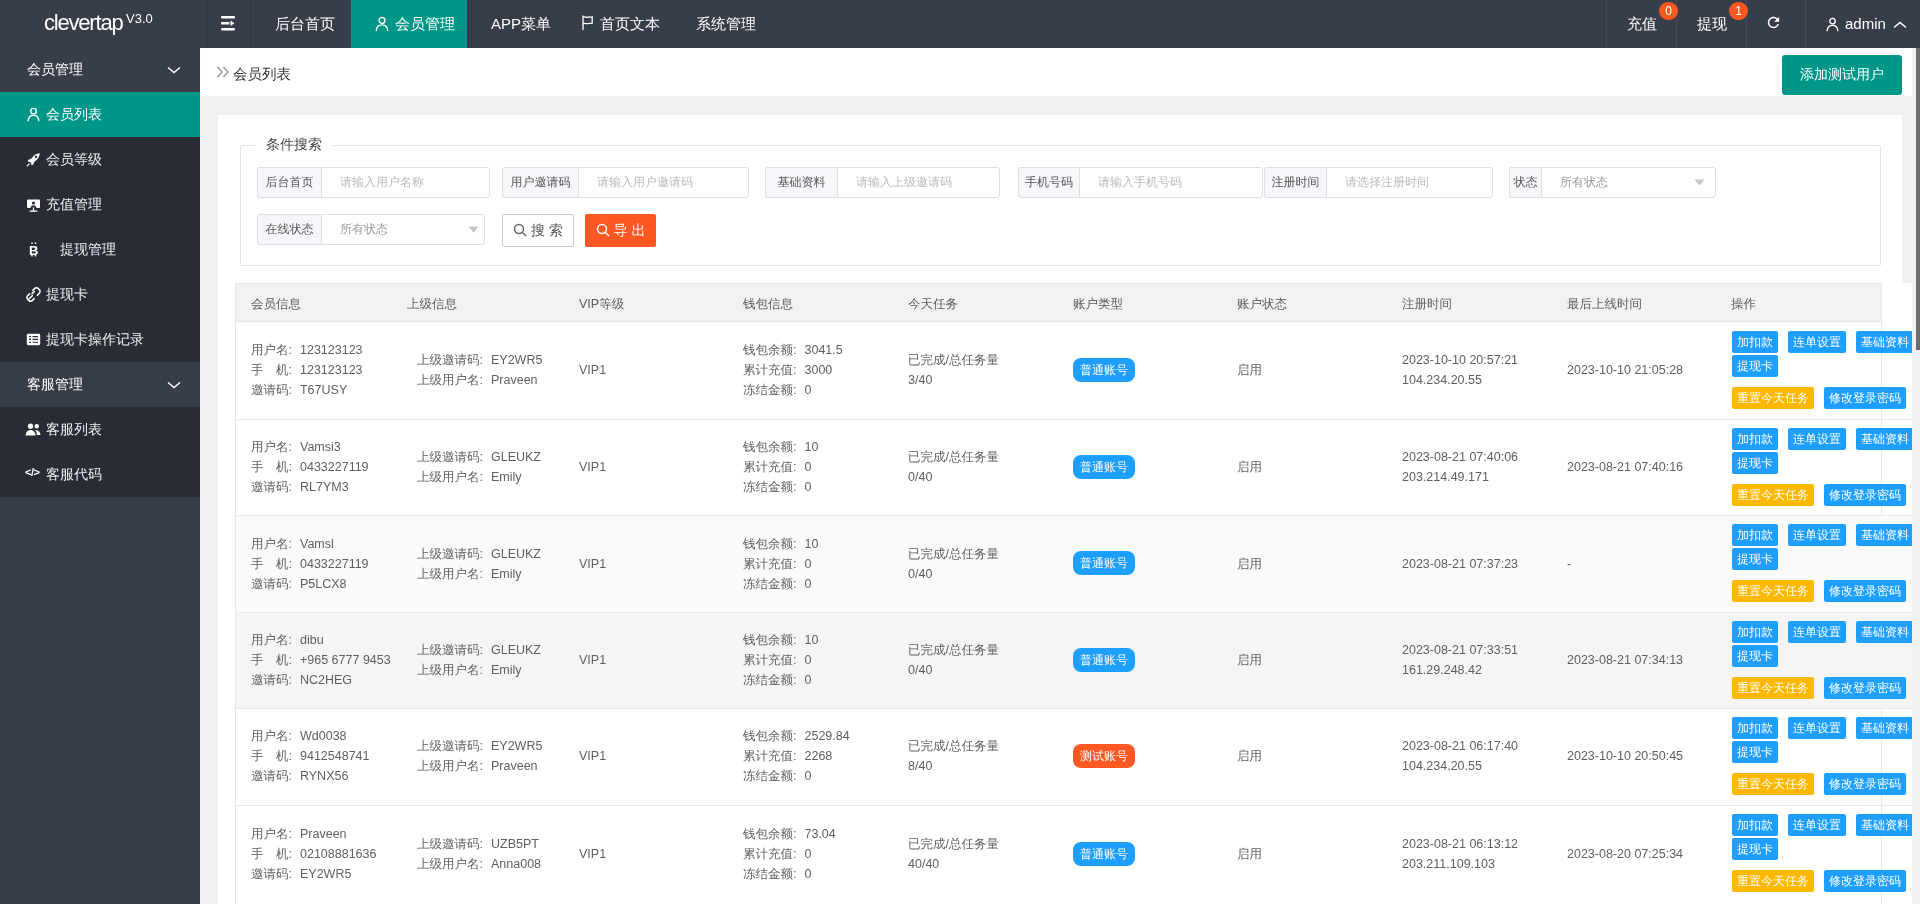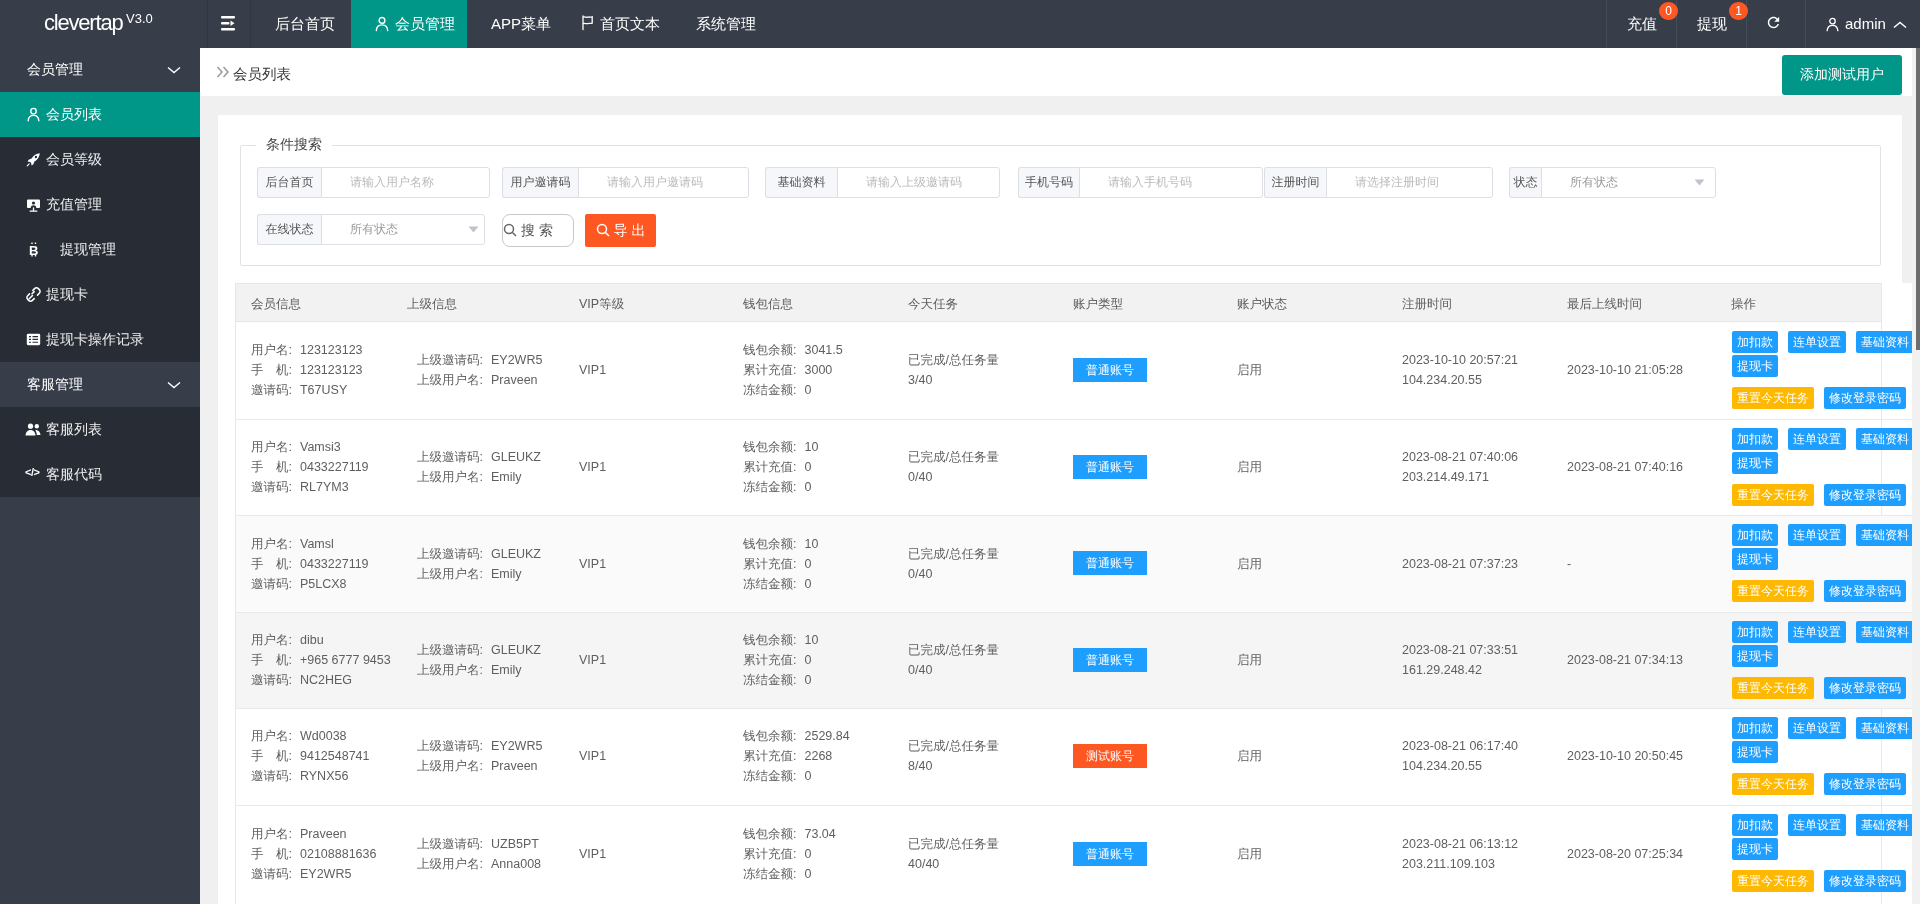--- a/index.html
+++ b/index.html
@@ -1,27 +1,27 @@
 <!DOCTYPE html>
 <html lang="zh"><head><meta charset="utf-8">
 <style>
 *{margin:0;padding:0;box-sizing:border-box}
 html,body{width:1920px;height:904px;overflow:hidden}
 body{font-family:"Liberation Sans",sans-serif;position:relative;background:#f0f0f0}
 .abs{position:absolute}
 .tl{position:absolute;font-size:12.5px;color:#5f5f5f;line-height:20px;white-space:nowrap}
-.tag{position:absolute;height:24px;line-height:24px;padding:0 13px;border-radius:0;color:#fff;font-size:12px;white-space:nowrap}
+.tag{position:absolute;height:24px;line-height:24px;padding:0 7px;border-radius:8px;color:#fff;font-size:12px;white-space:nowrap}
 .b{position:absolute;height:22px;line-height:22px;text-align:center;border-radius:2px;background:#1E9FFF;color:#fff;font-size:12px;white-space:nowrap}
 .b3{width:46px}.b4{width:58px}.b6{width:82px}
 .hb{position:absolute;left:235px;width:1677px;height:1px;background:#eaeaea}
 .nav-t{position:absolute;top:0;height:48px;line-height:48px;font-size:15px;color:#fff;white-space:nowrap}
 .sep{position:absolute;top:0;width:1px;height:48px;background:#454c59}
 .side-t{position:absolute;font-size:14px;color:#f0f0f0;line-height:45px;white-space:nowrap}
 .lbl{position:absolute;height:31px;line-height:29px;background:#f5f7fa;border:1px solid #dcdfe6;border-right:none;border-radius:3px 0 0 3px;font-size:12px;color:#555;text-align:center}
-.inp{position:absolute;height:31px;line-height:29px;background:#fff;border:1px solid #dcdfe6;border-radius:0 3px 3px 0;font-size:12px;color:#bbb;padding-left:28px}
+.inp{position:absolute;height:31px;line-height:29px;background:#fff;border:1px solid #dcdfe6;border-radius:0 3px 3px 0;font-size:12px;color:#bbb;padding-left:18px}
 i.c{display:inline-block;width:8px}
 .hdr{position:absolute;top:296px;font-size:12.5px;color:#5c5c5c;white-space:nowrap}
 </style></head>
 <body>
 
 <div class="abs" style="left:0;top:0;width:1920px;height:48px;background:#373d49"></div>
 <div class="abs" style="left:44px;top:10px;font-size:22px;color:#fff;letter-spacing:-1.2px">clevertap<span style="font-size:13px;vertical-align:7px;letter-spacing:0">&nbsp;V3.0</span></div>
 <div class="sep" style="left:207px;background:#31363f"></div>
 <div class="sep" style="left:250px;background:#31363f"></div>
 <svg class="abs" style="left:220px;top:15px" width="16" height="17" viewBox="0 0 16 17">
@@ -147,21 +147,21 @@
 <div class="inp" style="left:1541px;top:167px;width:175px;color:#999">所有状态</div>
 <svg class="abs" style="left:1694px;top:179px" width="11" height="7" viewBox="0 0 11 7">
     <polygon points="0.5,0.5 10.5,0.5 5.5,6.5" fill="#c0c4cc"></polygon>
   </svg>
 
 <div class="lbl" style="left:257px;top:214px;width:64px">在线状态</div>
 <div class="inp" style="left:321px;top:214px;width:164px;color:#999">所有状态</div>
 <svg class="abs" style="left:468px;top:226px" width="11" height="7" viewBox="0 0 11 7">
     <polygon points="0.5,0.5 10.5,0.5 5.5,6.5" fill="#c0c4cc"></polygon>
   </svg>
-<div class="abs" style="left:502px;top:214px;width:72px;height:33px;background:#fff;border:1px solid #c9c9c9;border-radius:8px;font-size:14px;color:#555;line-height:31px"><svg style="vertical-align:-2px;margin-right:4px" width="14" height="14" viewBox="0 0 14 14" fill="none" stroke="#666" stroke-width="1.5">
+<div class="abs" style="left:502px;top:214px;width:72px;height:33px;background:#fff;border:1px solid #c9c9c9;border-radius:2px;font-size:14px;color:#555;text-align:center;line-height:31px"><svg style="vertical-align:-2px;margin-right:4px" width="14" height="14" viewBox="0 0 14 14" fill="none" stroke="#666" stroke-width="1.5">
       <circle cx="6" cy="6" r="4.5"></circle>
       <path d="M9.5,9.5 L13,13"></path>
     </svg>搜 索</div>
 <div class="abs" style="left:585px;top:214px;width:71px;height:33px;background:#FF5722;border-radius:2px;font-size:14px;color:#fff;text-align:center;line-height:33px"><svg style="vertical-align:-2px;margin-right:4px" width="14" height="14" viewBox="0 0 14 14" fill="none" stroke="#fff" stroke-width="1.5">
       <circle cx="6" cy="6" r="4.5"></circle>
       <path d="M9.5,9.5 L13,13"></path>
     </svg>导 出</div>
 
 <div class="abs" style="left:235px;top:283px;width:1647px;height:39px;background:#f2f2f2;border-top:1px solid #e6e6e6;border-bottom:1px solid #e6e6e6"></div>
 <div class="abs" style="left:235px;top:283px;width:1px;height:621px;background:#e6e6e6"></div>

